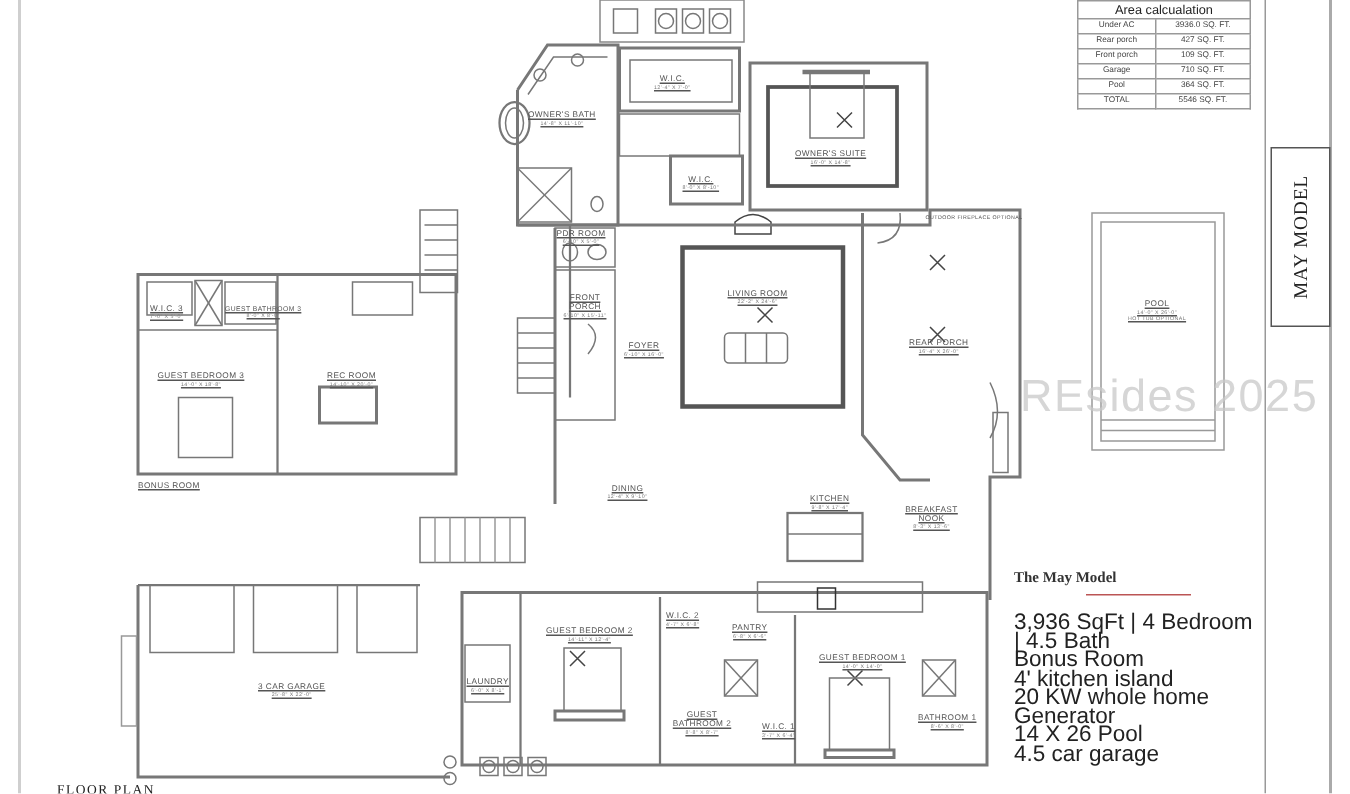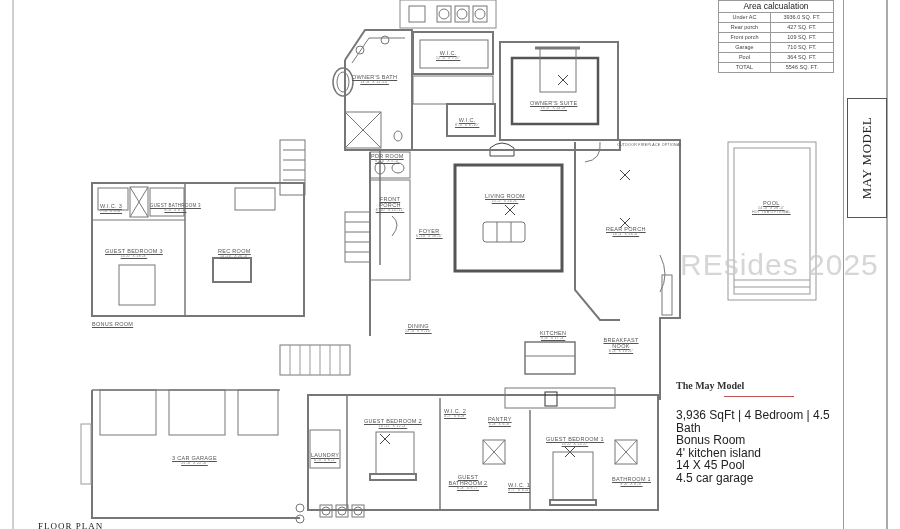--- a/index.html
+++ b/index.html
@@ -12,21 +12,21 @@
   .room-label{position:absolute;font-size:5.5px;letter-spacing:0.3px;text-decoration:underline;color:#555;white-space:nowrap;text-align:center;}
   .room-dim{display:block;font-size:3.5px;text-decoration:none;color:#777;}
   .area-table{left:718px;top:0;width:116px;border-collapse:collapse;font-size:5.5px;color:#444;}
   .area-table td,.area-table th{border:1px solid #999;padding:0 6px;height:9px;line-height:9px;text-align:center;}
   .area-table th{font-size:8.5px;font-weight:normal;color:#222;height:11px;line-height:11px;}
   .model-box{left:847px;top:98px;width:38px;height:118px;border:1px solid #555;display:flex;align-items:center;justify-content:center;}
   .model-box span{transform:rotate(-90deg);white-space:nowrap;font-family:"Liberation Serif",serif;font-size:13px;color:#222;letter-spacing:0.5px;}
   .desc{left:676px;top:363px;width:165px;margin-top:17px;}
   .desc-title{font-family:"Liberation Serif",serif;font-size:10px;font-weight:bold;color:#333;}
   .desc-rule{width:70px;height:1px;background:#b55;margin:5px auto 12px auto;}
-  .desc-line{font-size:12px;line-height:12.5px;color:#222;}
+  .desc-line{font-size:15px;line-height:12.5px;color:#222;}
   .watermark{left:680px;top:248px;font-size:30px;color:rgba(200,200,200,0.75);letter-spacing:1px;white-space:nowrap;}
   .floor-plan-label{left:38px;top:521px;font-family:"Liberation Serif",serif;font-size:9px;color:#222;letter-spacing:1px;}
 </style>
 </head>
 <body>
 
 <div class="abs border-left"></div>
 <div class="abs border-r1"></div>
 <div class="abs border-r2"></div>
 
@@ -237,17 +237,18 @@
 </div>
 
 <div class="abs watermark">REsides 2025</div>
 
 <div class="abs desc">
   <div class="desc-title">The May Model</div>
   <div class="desc-rule"></div>
   <div class="desc-line">3,936 SqFt | 4 Bedroom | 4.5 Bath</div>
   <div class="desc-line">Bonus Room</div>
   <div class="desc-line">4' kitchen island</div>
-  <div class="desc-line">14 X 45 Pool</div>
+  <div class="desc-line">20 KW whole home Generator</div>
+  <div class="desc-line">14 X 26 Pool</div>
   <div class="desc-line">4.5 car garage</div>
 </div>
 
 <div class="abs floor-plan-label">FLOOR PLAN</div>
 
 </body></html>

